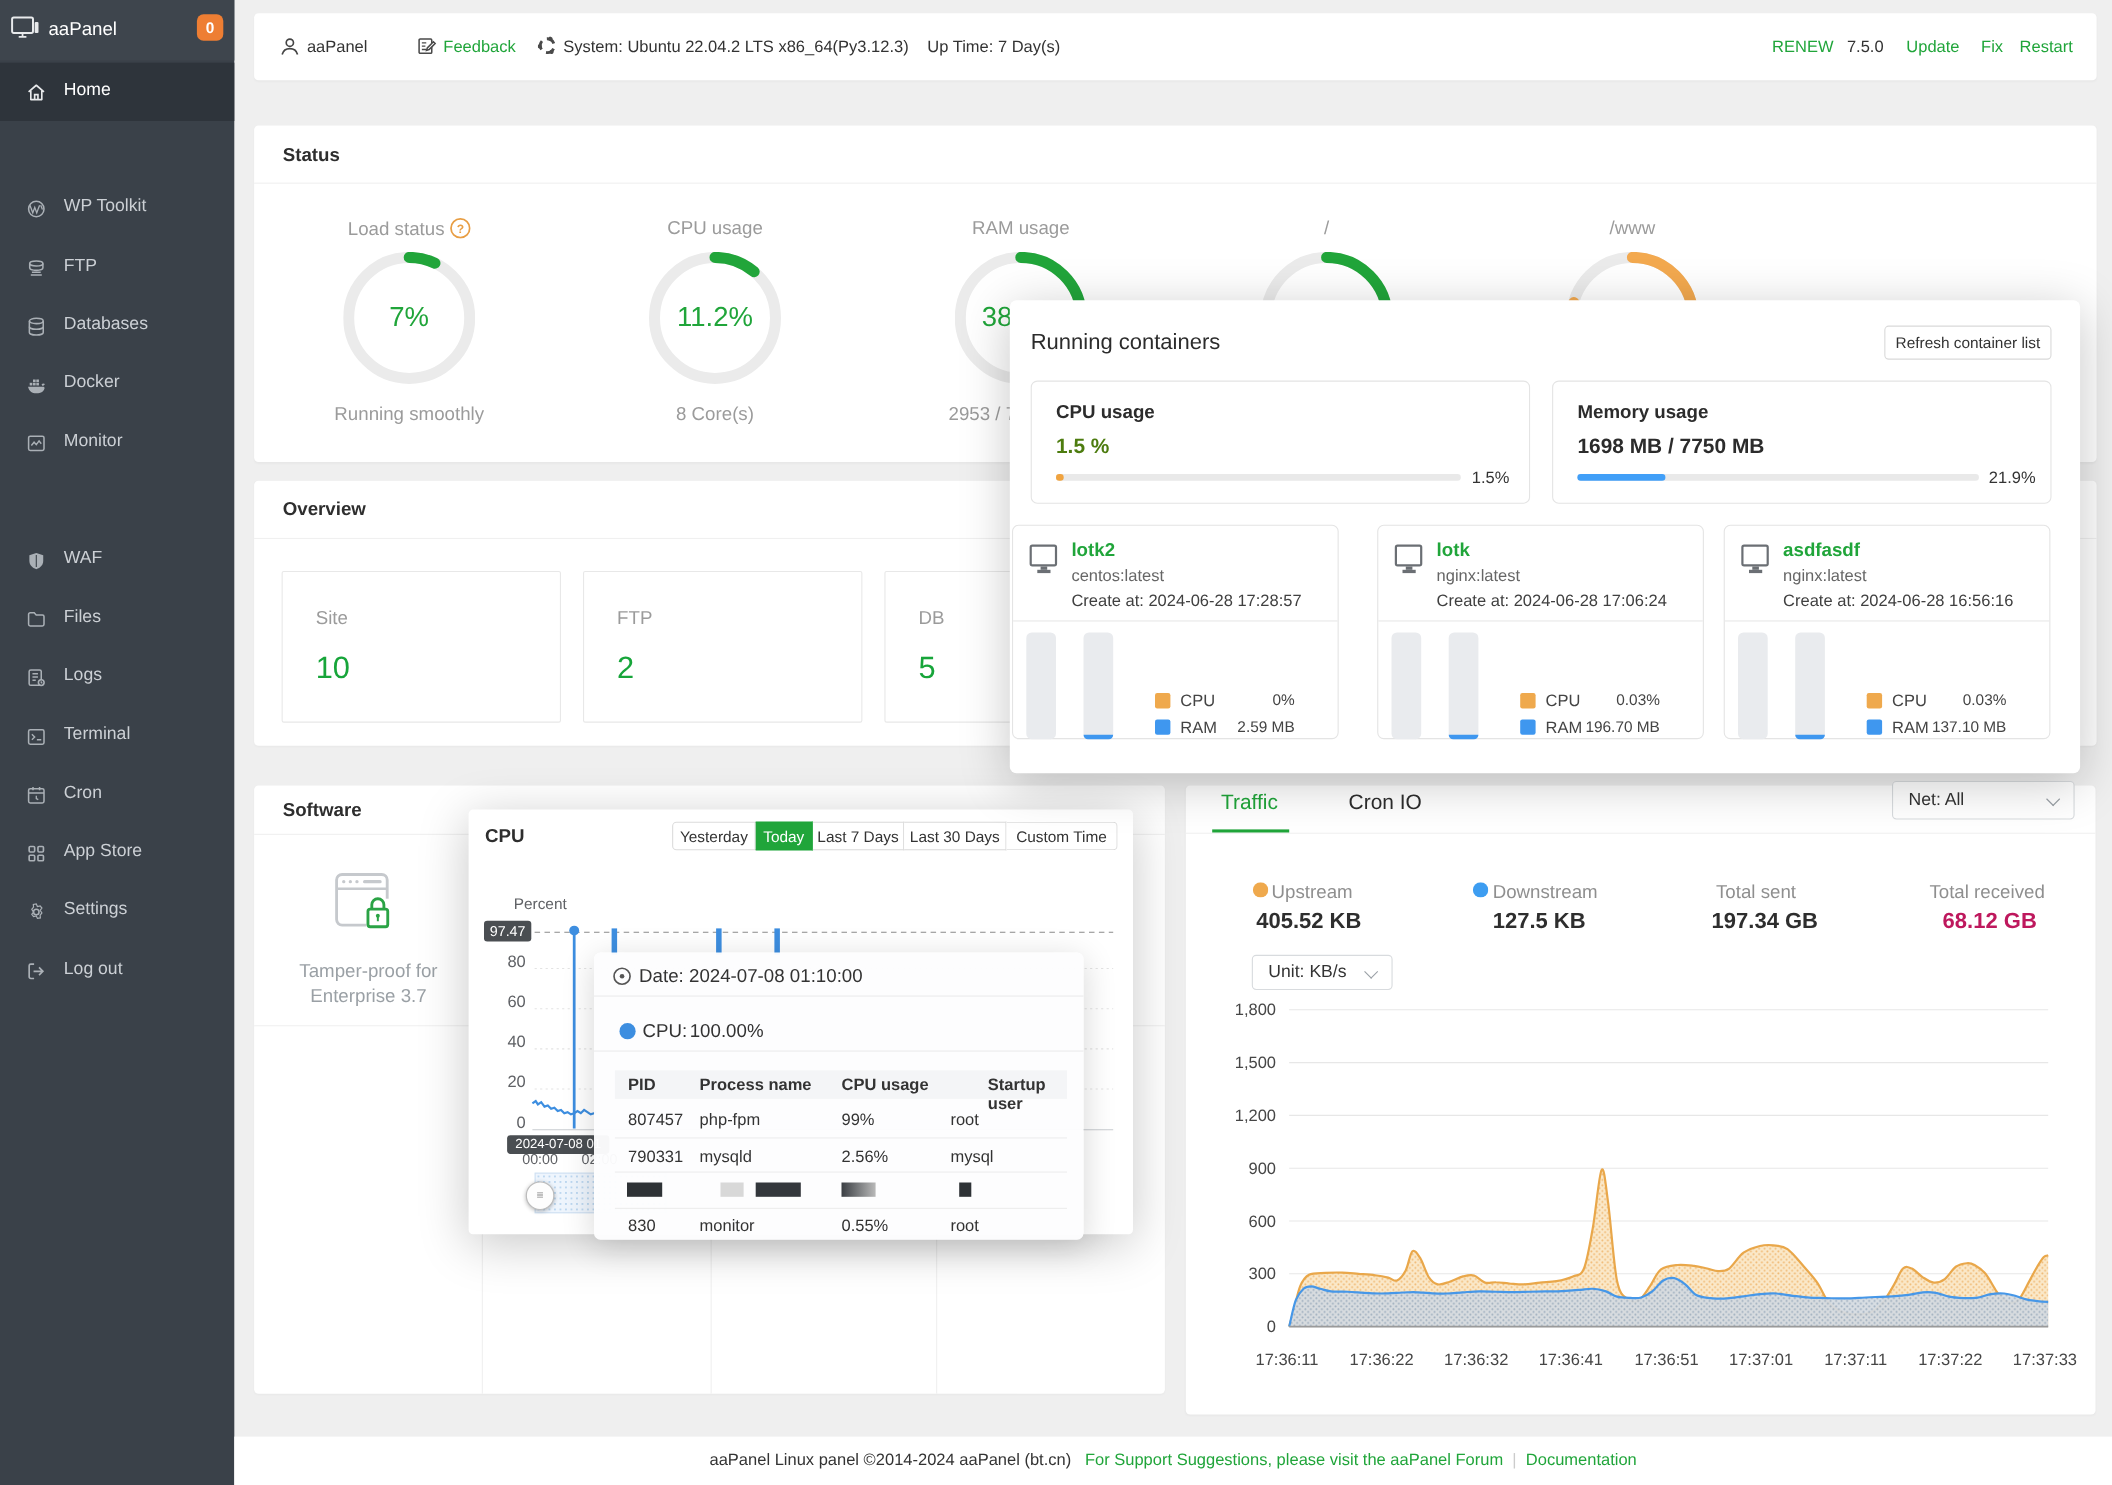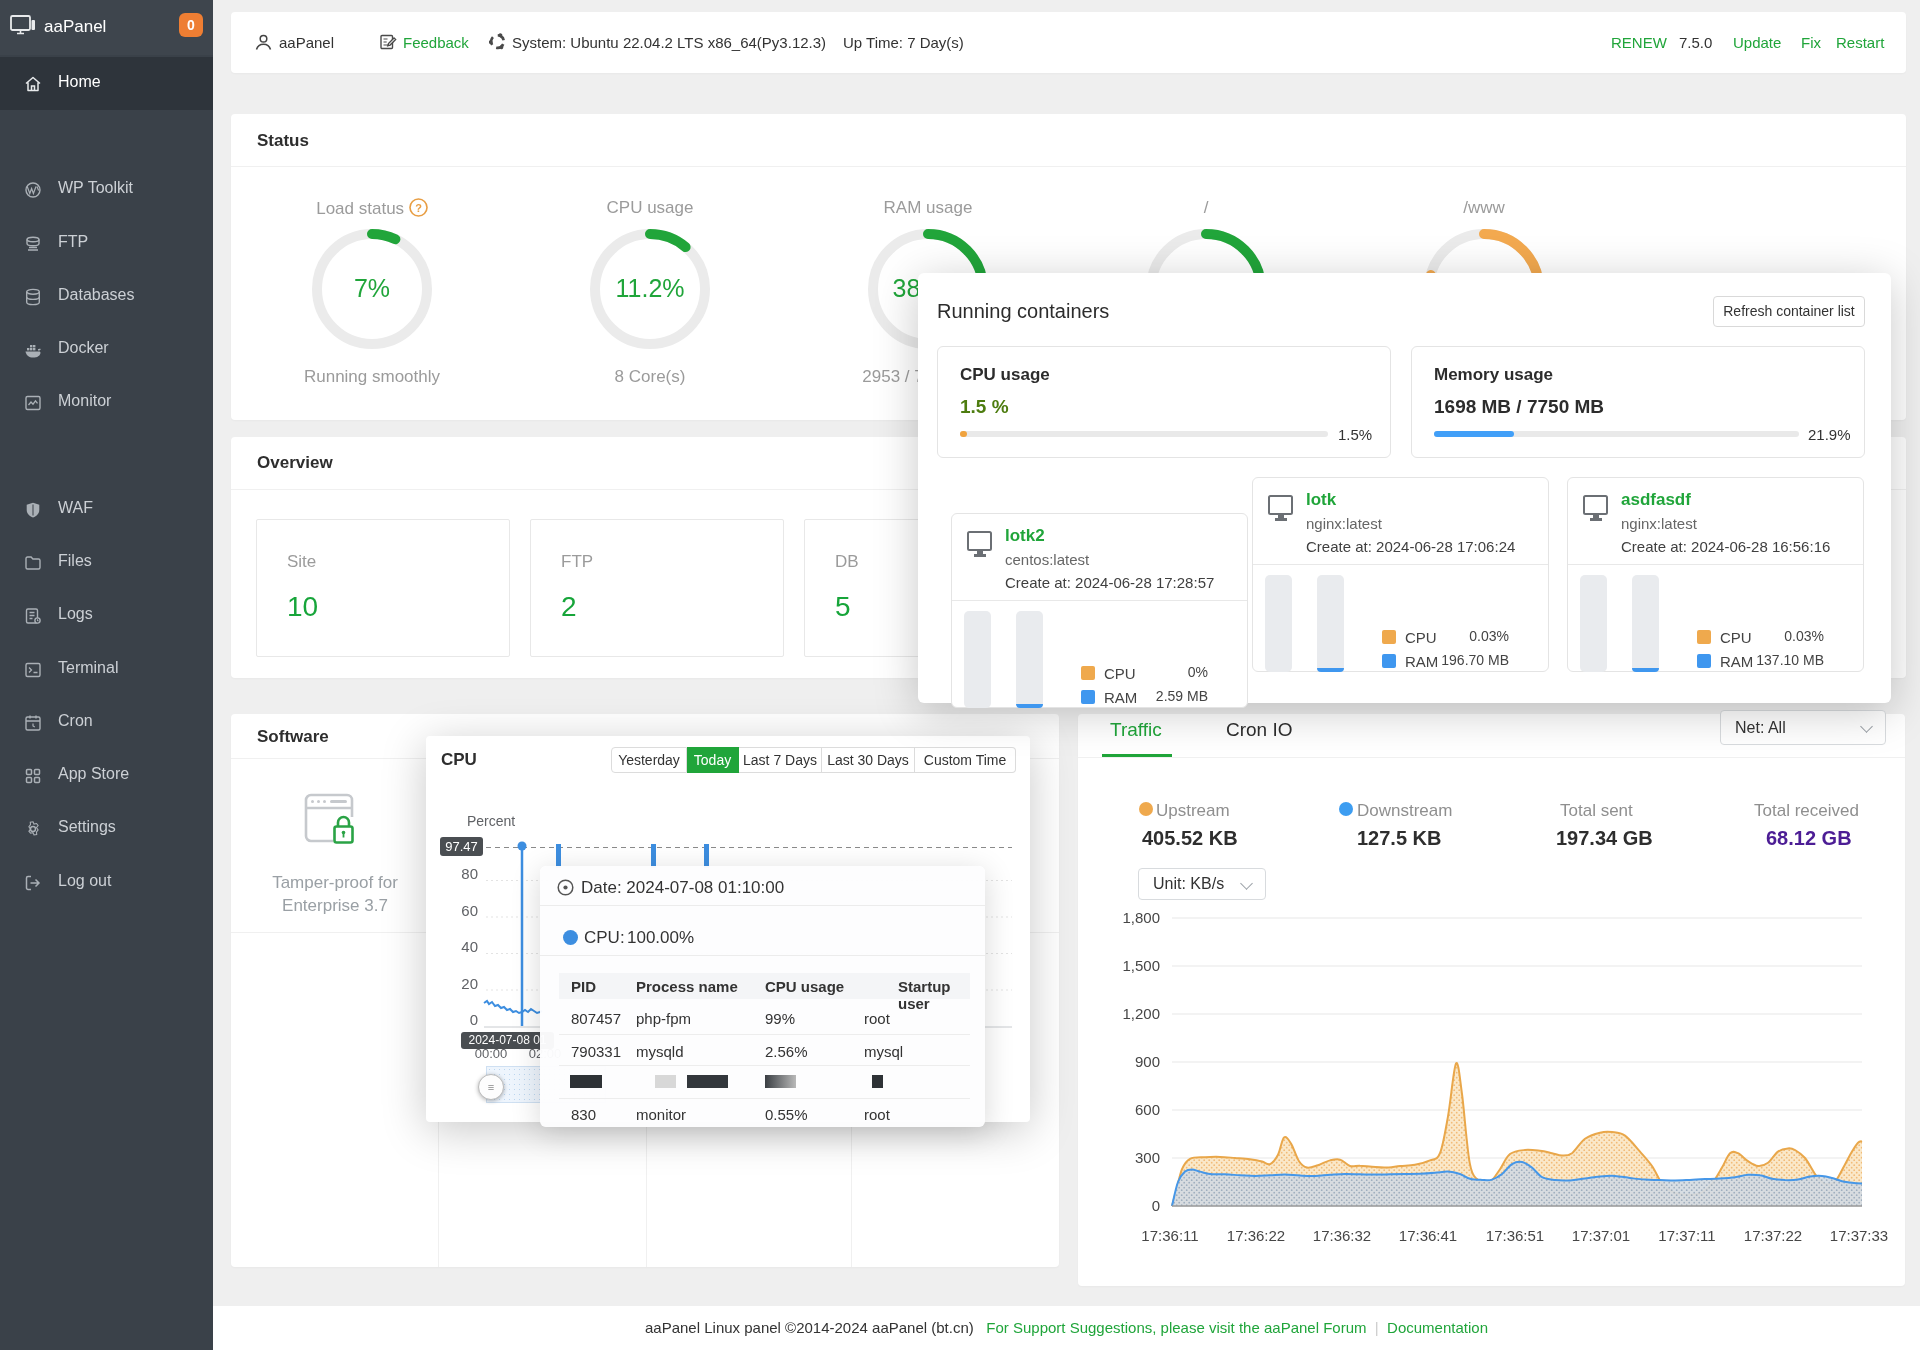--- a/index.html
+++ b/index.html
@@ -307,21 +307,21 @@
 <span class="abs" style="left:24px;top:3px;">Upstream</span>
 <span class="abs" style="left:10px;top:29px;font-size:20px;font-weight:bold;color:#2e2e2e;">405.52 KB</span>
 <svg class="abs" style="left:207px;top:4px" width="14" height="14">
           <circle cx="7" cy="7" r="7" fill="#3d9df1"></circle>
         </svg>
 <span class="abs" style="left:225px;top:3px;">Downstream</span>
 <span class="abs" style="left:225px;top:29px;font-size:20px;font-weight:bold;color:#2e2e2e;">127.5 KB</span>
 <span class="abs" style="left:428px;top:3px;">Total sent</span>
 <span class="abs" style="left:424px;top:29px;font-size:20px;font-weight:bold;color:#2e2e2e;">197.34 GB</span>
 <span class="abs" style="left:622px;top:3px;">Total received</span>
-<span class="abs" style="left:634px;top:29px;font-size:20px;font-weight:bold;color:#4c1d95;">68.12 GB</span>
+<span class="abs" style="left:634px;top:29px;font-size:20px;font-weight:bold;color:#be185d;">68.12 GB</span>
 </div>
   <div class="sel" style="left:60px;top:154px;width:128px;height:32px;line-height:30px;padding-left:14px;">Unit: KB/s<i class="chev" style="right:14px;top:10px;"></i></div>
   <svg class="abs" style="left:0;top:0;" width="827" height="572" viewBox="0 0 827 572">
 <defs>
           <pattern id="odots" width="5" height="5" patternUnits="userSpaceOnUse">
             <rect width="5" height="5" fill="#fae6c3"></rect>
             <circle cx="1.2" cy="1.2" r="0.9" fill="#efb469"></circle>
             <circle cx="3.7" cy="3.7" r="0.9" fill="#efb469"></circle>
           </pattern>
 <pattern id="bdots" width="5" height="5" patternUnits="userSpaceOnUse">
@@ -462,21 +462,21 @@
    <div class="abs" style="left:400px;top:79px;font-size:15px;color:#333;">1.5%</div>
  </div>
  <div class="bcard" style="left:493px;top:73px;width:454px;height:112px;">
    <div class="abs" style="left:22px;top:18px;font-size:17px;font-weight:bold;color:#2c2c2c;">Memory usage</div>
    <div class="abs" style="left:22px;top:49px;font-size:19px;font-weight:bold;color:#2c2c2c;">1698 MB / 7750 MB</div>
    <div class="pbar" style="left:22px;top:84px;width:365px;">
           <i style="width:80px;background:#419ff8;"></i>
         </div>
    <div class="abs" style="left:396px;top:79px;font-size:15px;color:#333;">21.9%</div>
  </div>
- <div class="bcard ccard" style="left:33px;top:204px;margin-top:36px;">
+ <div class="bcard ccard" style="left:2px;top:204px;">
    <div class="cname">lotk2</div>
         <div class="cimg">centos:latest</div>
         <div class="cdate">Create at: 2024-06-28 17:28:57</div>
    <div class="cbar" style="left:12px;"></div>
         <div class="cbar" style="left:64px;"></div>
    <div class="abs" style="left:64px;top:190px;width:27px;height:4px;background:#3f97ef;border-radius:0 0 5px 5px;"></div>
    <div class="abs" style="left:25px;top:37px;width:6px;height:3px;background:#6b6f74;"></div>
    <div class="abs" style="left:22px;top:40px;width:12px;height:2.5px;background:#6b6f74;"></div>
    <div class="clg" style="left:129px;top:152px;background:#efa94d;"></div>
         <div class="clbl" style="left:152px;top:151px;">CPU</div>

